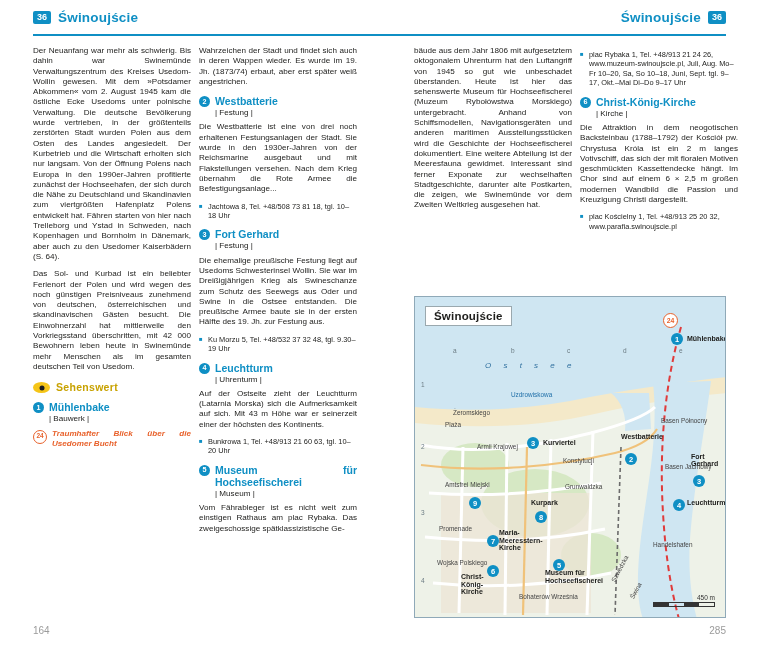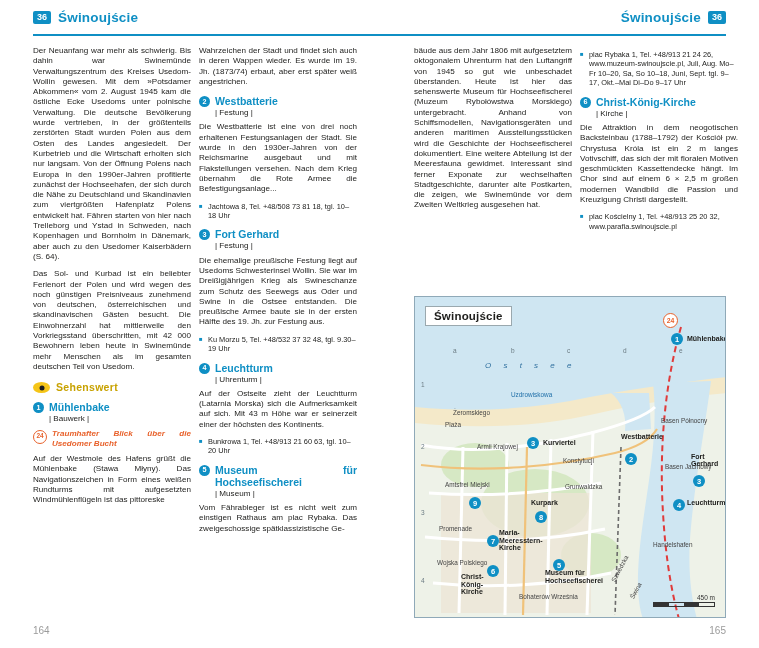--- a/index.html
+++ b/index.html
@@ -171,21 +171,20 @@
     <div class="poi">
       <div class="poi-head">
         <span class="num">1</span>
         <span class="poi-title">Mühlenbake</span>
       </div>
       <div class="poi-sub">| Bauwerk |</div>
       <div class="tip">
         <span class="tip-badge">24</span>
         <span class="tip-text">Traumhafter Blick über die Usedomer Bucht</span>
       </div>
-      <p class="poi-body">Auf der Westmole des Hafens grüßt die Mühlenbake (Stawa Młyny). Das Navigationszeichen in Form eines weißen Rundturms mit aufgesetzten Windmühlenflügeln ist das pittoreske</p>
     </div>
   </div>
 
   <div class="col" id="col2">
     <p>Wahrzeichen der Stadt und findet sich auch in deren Wappen wieder. Es wurde im 19. Jh. (1873/74) erbaut, aber erst später weiß angestrichen.</p>
 
     <div class="poi">
       <div class="poi-head">
         <span class="num">2</span>
         <span class="poi-title">Westbatterie</span>
@@ -348,14 +347,14 @@
       <div class="scale-bar">
           <i></i>
           <i></i>
           <i></i>
           <i></i>
         </div>
     </div>
   </div>
 
   <div class="folio folio-l">164</div>
-  <div class="folio folio-r">165</div>
+  <div class="folio folio-r">285</div>
 </div>
 
 </body></html>

